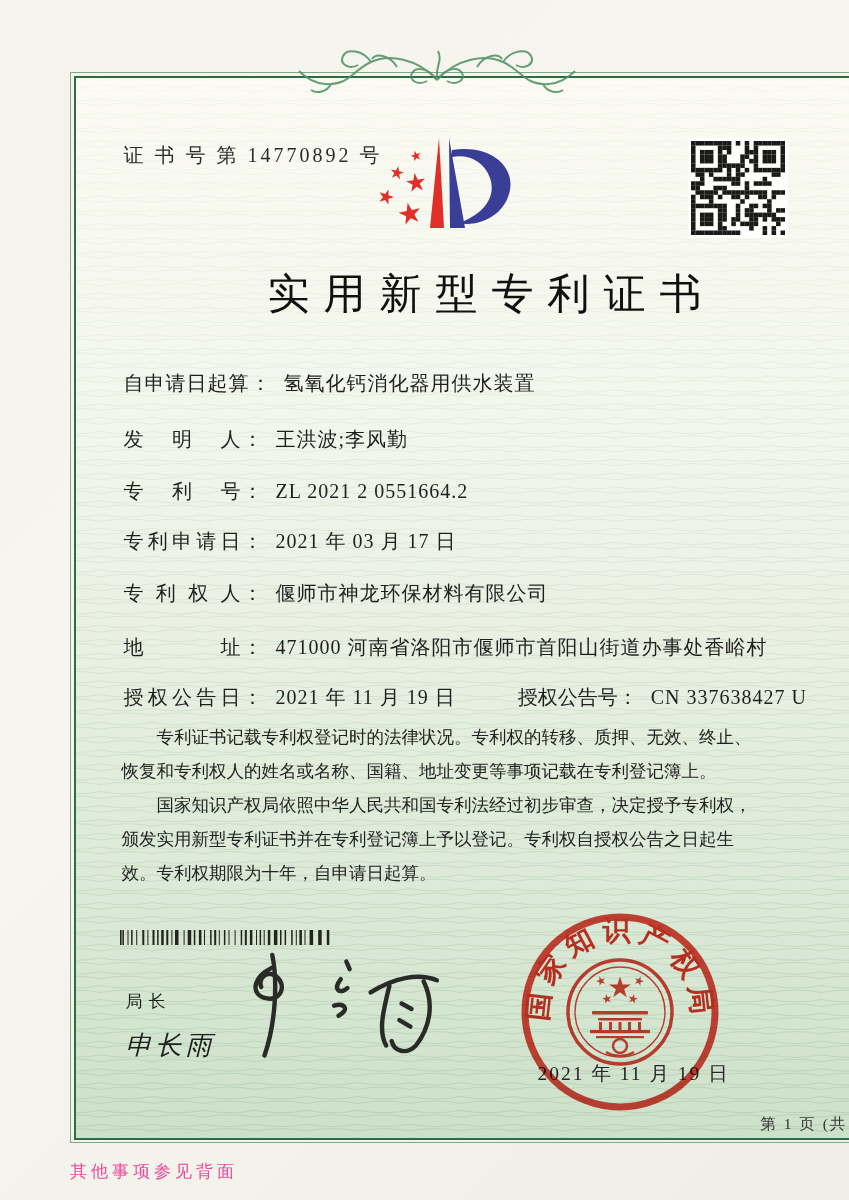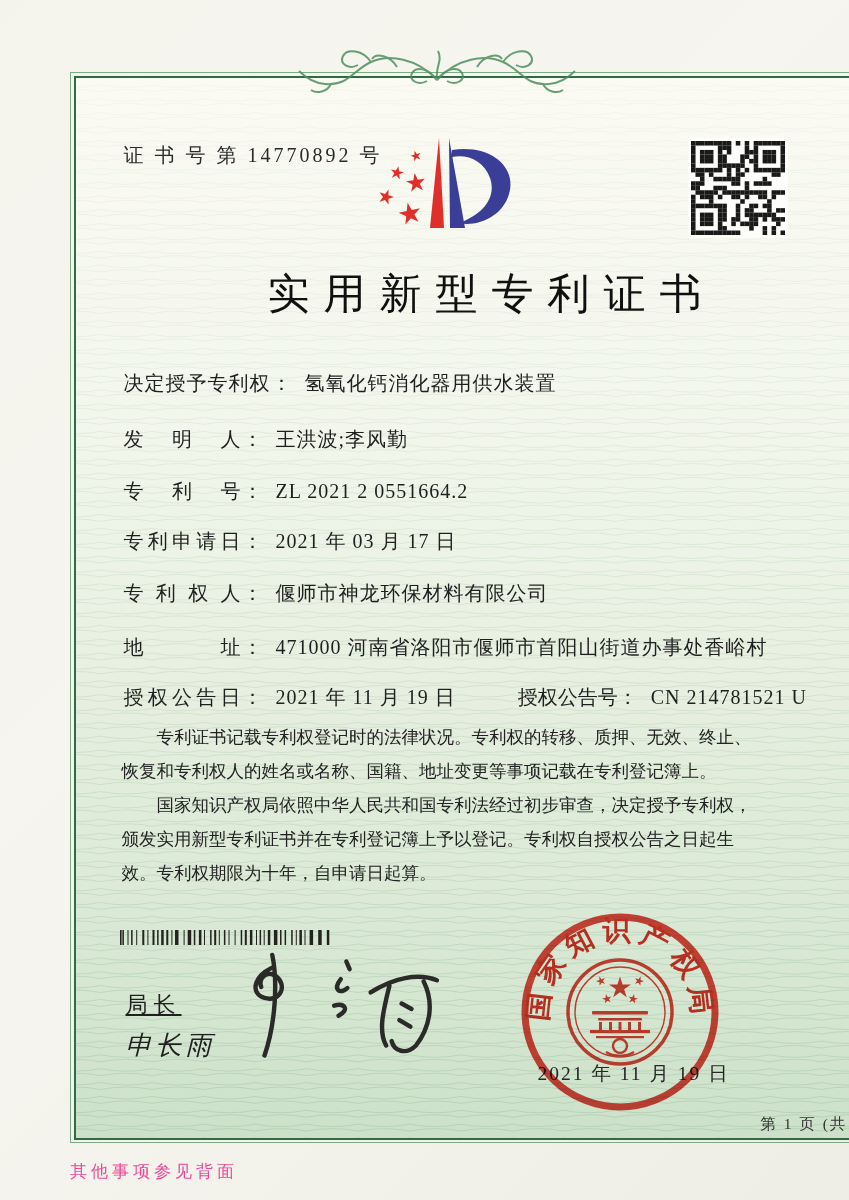--- a/index.html
+++ b/index.html
@@ -29,21 +29,21 @@
   }
   .fields{position:absolute;left:48px;top:288px;width:650px;}
   .f-row{position:absolute;left:0;white-space:nowrap;font-size:20px;}
   .f-label{display:inline-block;min-width:118px;text-align:justify;text-align-last:justify;letter-spacing:1px;vertical-align:bottom;}
   .f-colon{display:inline-block;margin-left:1px;}
   .f-value{display:inline-block;margin-left:13px;letter-spacing:1px;}
   .f-pair2{margin-left:62px;}
   .paras{position:absolute;left:46px;top:642px;width:642px;font-size:17.5px;line-height:1.95;color:#222;}
   .paras p{margin:0;text-indent:2em;}
   .barcode{position:absolute;left:44px;top:852px;width:214px;height:15px;}
-  .sig-title{position:absolute;left:50px;top:912px;font-size:22px;letter-spacing:6px;text-decoration:underline;}
+  .sig-title{position:absolute;left:50px;top:912px;font-size:17px;letter-spacing:6px;}
   .sig-name{position:absolute;left:50px;top:950px;font-size:26px;letter-spacing:4px;font-style:italic;}
   .sig-hand{position:absolute;left:162px;top:868px;width:210px;height:115px;}
   .seal{position:absolute;left:438px;top:828px;width:212px;height:212px;mix-blend-mode:multiply;opacity:.95;}
   .seal-date{position:absolute;left:462px;top:982px;font-size:19.5px;letter-spacing:2px;color:#262626;}
   .page-num{position:absolute;left:0;top:1036px;width:100%;text-align:right;font-size:15.5px;letter-spacing:2px;color:#333;}
   .back-note{position:absolute;left:70px;top:1160px;width:731px;text-align:left;font-size:17px;letter-spacing:4px;color:#ec4899;}
   .top-ornament{position:absolute;left:297px;top:44px;width:280px;height:54px;}
 </style>
 </head>
 <body>
@@ -467,39 +467,39 @@
         <rect x="44.76" y="89.52" width="4.53" height="4.53" fill="#191917"></rect>
         <rect x="71.62" y="89.52" width="4.53" height="4.53" fill="#191917"></rect>
         <rect x="80.57" y="89.52" width="4.53" height="4.53" fill="#191917"></rect>
         <rect x="89.52" y="89.52" width="4.53" height="4.53" fill="#191917"></rect>
       </svg>
 
     <div class="title">实用新型专利证书</div>
 
     <div class="fields">
       <div class="f-row" style="top:4px">
-        <span class="f-label">决定授予专利权</span><span class="f-colon">：</span><span class="f-value">氢氧化钙消化器用供水装置</span>
+        <span class="f-label">自申请日起算</span><span class="f-colon">：</span><span class="f-value">氢氧化钙消化器用供水装置</span>
       </div>
       <div class="f-row" style="top:60px">
         <span class="f-label">发明人</span><span class="f-colon">：</span><span class="f-value">王洪波;李风勤</span>
       </div>
       <div class="f-row" style="top:112px">
         <span class="f-label">专利号</span><span class="f-colon">：</span><span class="f-value">ZL 2021 2 0551664.2</span>
       </div>
       <div class="f-row" style="top:162px">
         <span class="f-label">专利申请日</span><span class="f-colon">：</span><span class="f-value">2021 年 03 月 17 日</span>
       </div>
       <div class="f-row" style="top:214px">
         <span class="f-label">专利权人</span><span class="f-colon">：</span><span class="f-value">偃师市神龙环保材料有限公司</span>
       </div>
       <div class="f-row" style="top:268px">
         <span class="f-label">地址</span><span class="f-colon">：</span><span class="f-value">471000 河南省洛阳市偃师市首阳山街道办事处香峪村</span>
       </div>
       <div class="f-row" style="top:318px">
-        <span class="f-label">授权公告日</span><span class="f-colon">：</span><span class="f-value">2021 年 11 月 19 日</span><span class="f-pair2"><span>授权公告号</span><span>：</span><span class="f-value">CN 214781521 U</span></span>
+        <span class="f-label">授权公告日</span><span class="f-colon">：</span><span class="f-value">2021 年 11 月 19 日</span><span class="f-pair2"><span>授权公告号</span><span>：</span><span class="f-value">CN 337638427 U</span></span>
       </div>
     </div>
 
     <div class="paras">
       <p>专利证书记载专利权登记时的法律状况。专利权的转移、质押、无效、终止、恢复和专利权人的姓名或名称、国籍、地址变更等事项记载在专利登记簿上。</p>
       <p>国家知识产权局依照中华人民共和国专利法经过初步审查，决定授予专利权，颁发实用新型专利证书并在专利登记簿上予以登记。专利权自授权公告之日起生效。专利权期限为十年，自申请日起算。</p>
     </div>
 
     <svg id="barcode-svg" class="barcode" viewBox="0 0 214 15" preserveAspectRatio="none">
         <rect x="0" y="0" width="1.6" height="15" fill="#23231f"></rect>

